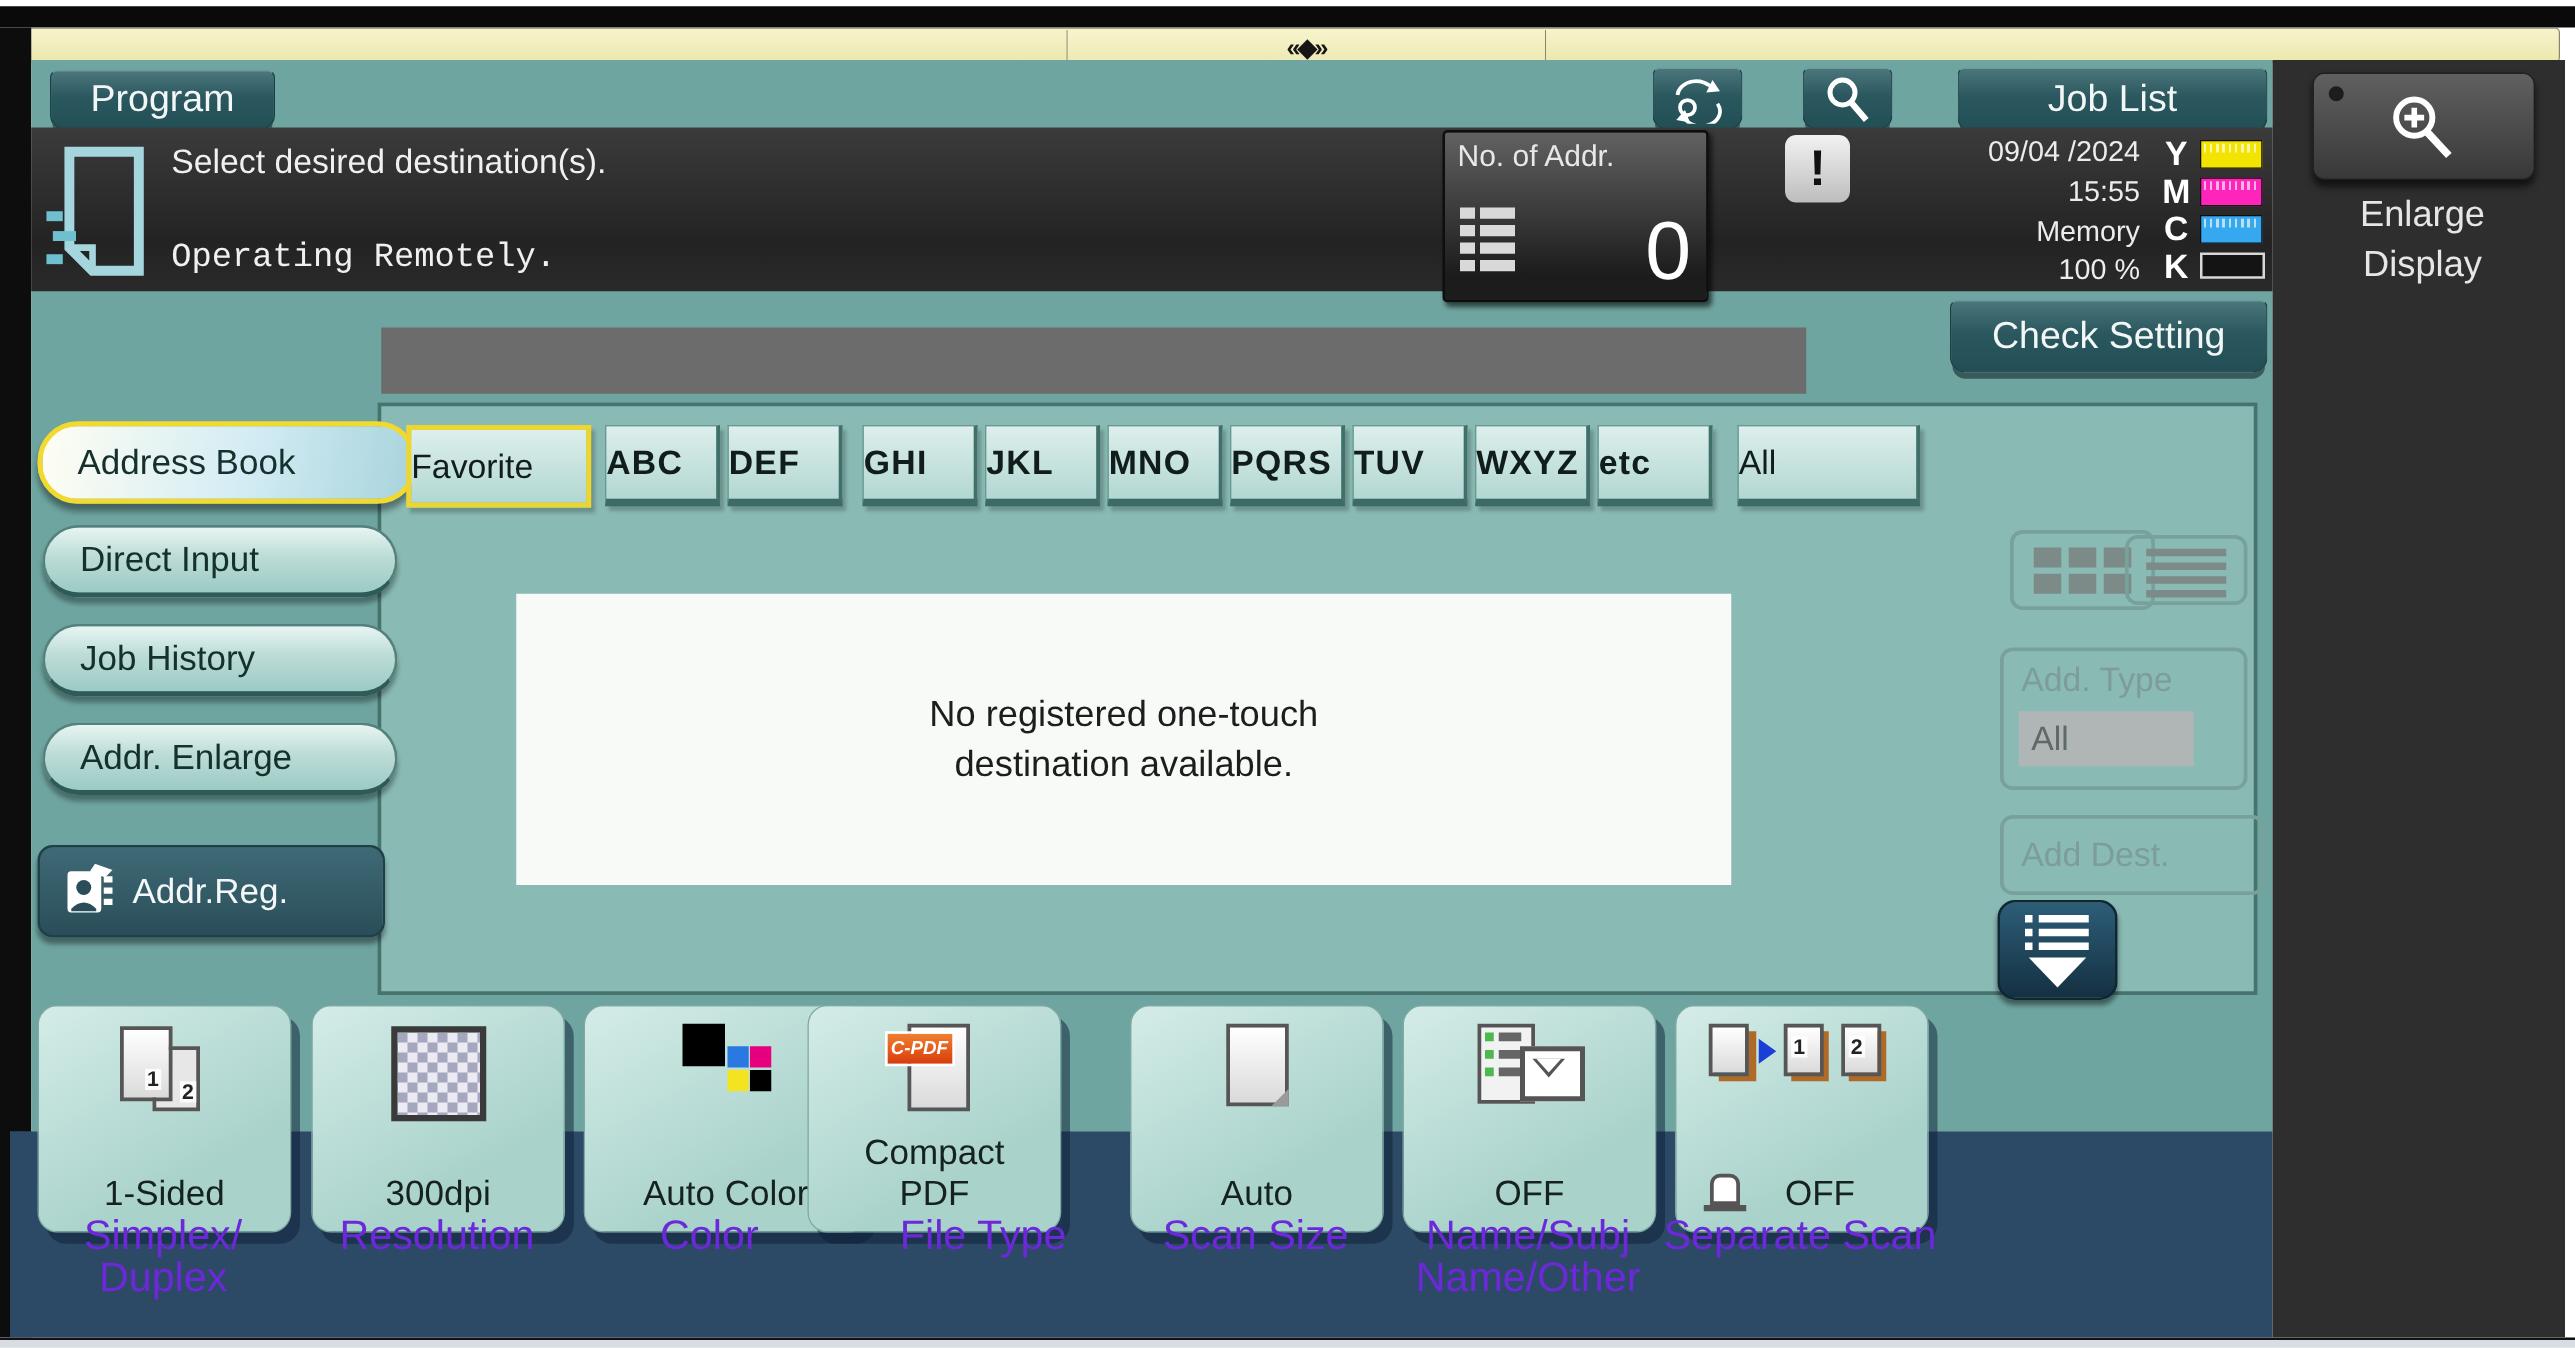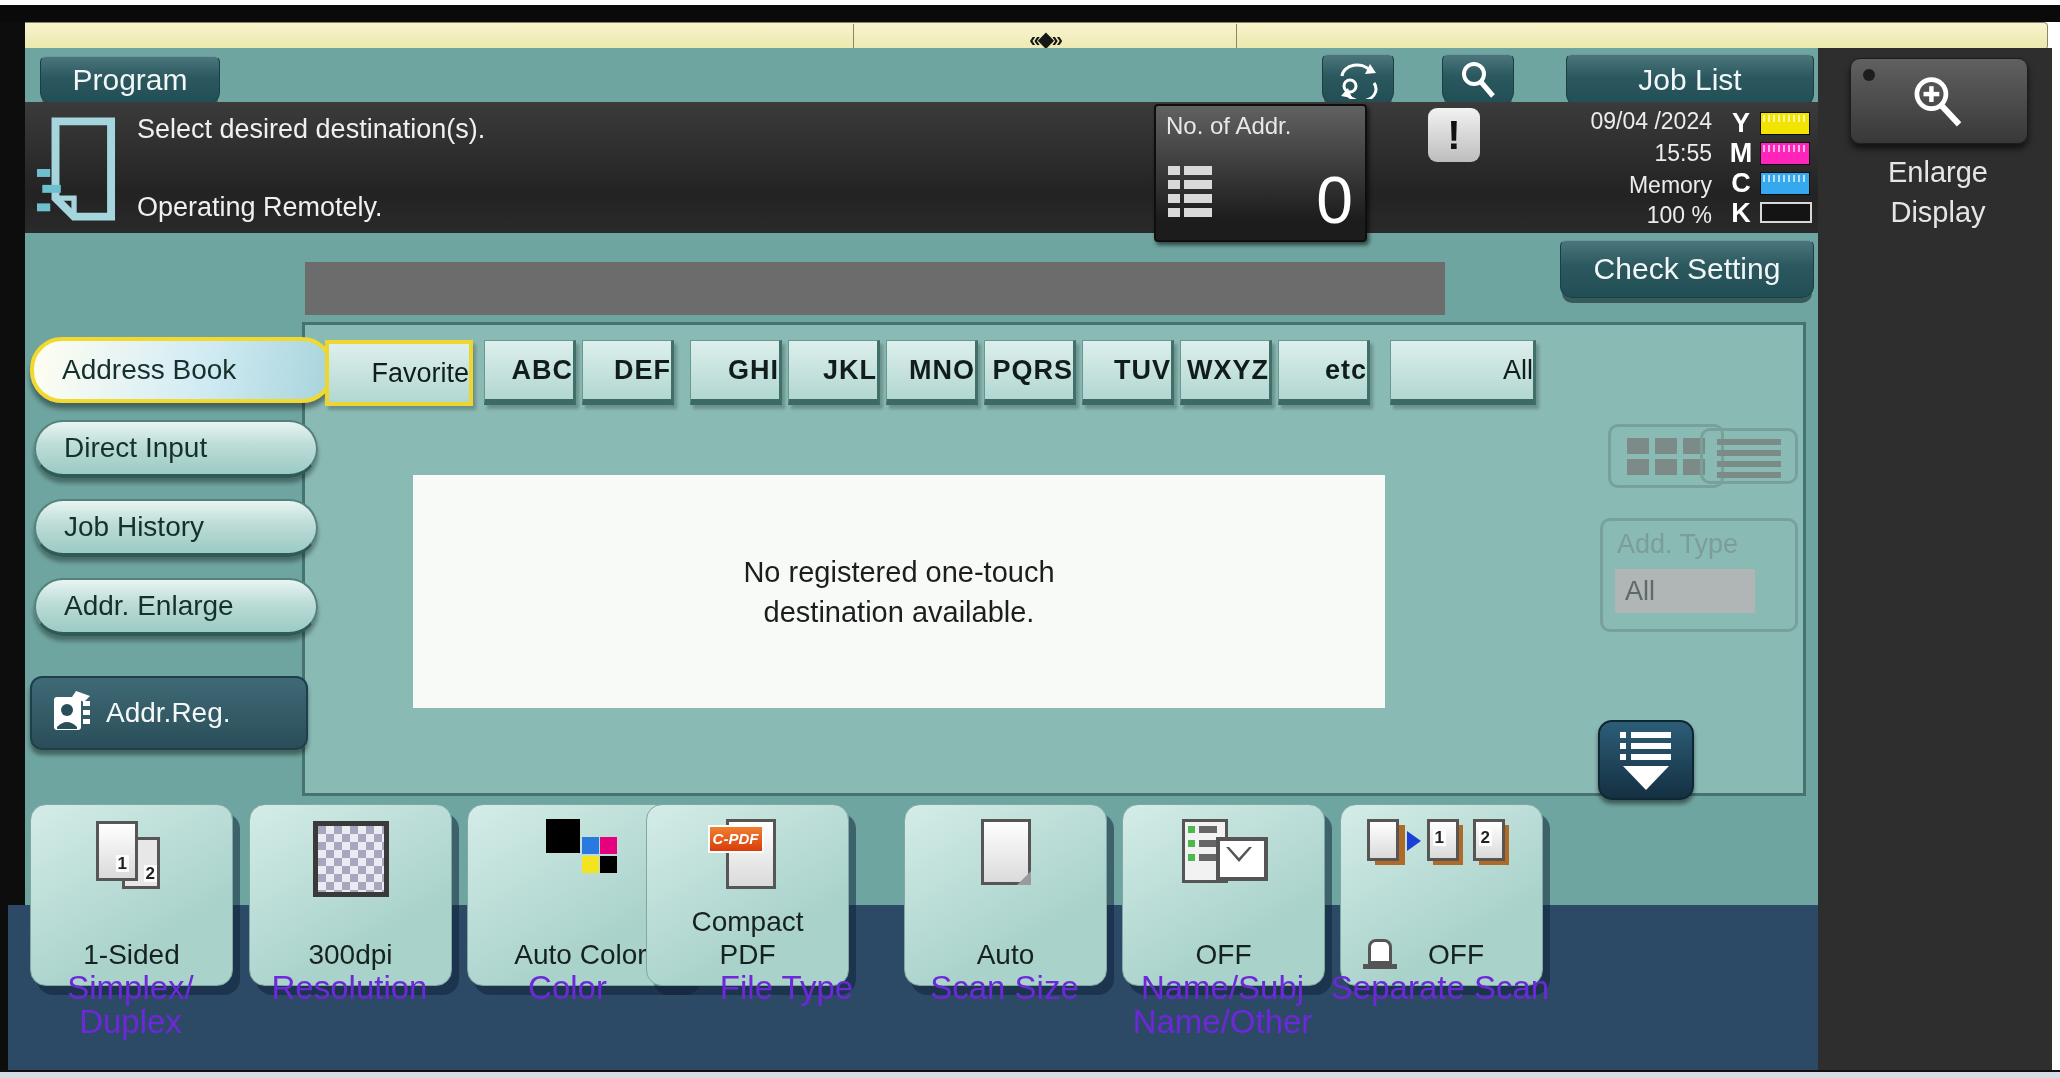--- a/index.html
+++ b/index.html
@@ -62,21 +62,21 @@
             align-items:center;padding-left:28px;font-size:28px;box-shadow:0 5px 4px rgba(0,0,0,.35);}
   .tab-pill.active{background:linear-gradient(100deg,#fffef2,#d3ecf4 55%,#a8d4dc);border:4px solid #f1d92f;
                    border-radius:32px;box-shadow:0 6px 5px rgba(0,0,0,.4);}
   #addr-reg-btn{background:linear-gradient(#3e6a76,#2a4e59);border:2px solid #1f3f49;border-radius:12px;
                 color:#f4f7f7;display:flex;align-items:center;gap:14px;padding-left:16px;font-size:28px;
                 box-shadow:0 5px 4px rgba(0,0,0,.4);}
 
   
   .alpha-tab{position:absolute;top:340px;height:58px;background:linear-gradient(#ddefec,#b2d7d2);
              border:1px solid #69988f;border-right:3px solid #416f6a;border-bottom:6px solid #3c6b66;
-             color:#101d1b;display:flex;align-items:center;justify-content:flex-end;
+             color:#101d1b;display:flex;align-items:center;justify-content:flex-start;
              font-weight:700;font-size:27px;letter-spacing:1px;box-shadow:3px 4px 3px rgba(0,0,0,.22);}
   .alpha-tab.fav{border:4px solid #eed631;font-weight:400;letter-spacing:0;}
   .alpha-tab.all{font-weight:400;letter-spacing:0;}
 
   
   #empty-panel{left:413px;top:475px;width:972px;height:233px;background:#f7faf7;
                display:flex;flex-direction:column;align-items:center;justify-content:center;}
   #empty-panel div{color:#1d1d1d;font-size:29px;line-height:40px;text-align:center;}
 
   
@@ -170,21 +170,21 @@
 
   <div class="abs" id="status-bar">
     <svg class="abs" style="left:12px;top:14px;" width="82" height="106" viewBox="0 0 62 80">
       <path d="M14 4 H56 V76 H28 L14 62 Z" fill="none" stroke="#a5d6de" stroke-width="6"></path>
       <path d="M14 62 L28 62 L28 76" fill="none" stroke="#a5d6de" stroke-width="4"></path>
       <rect x="0" y="40" width="10" height="6" fill="#6fc0cf"></rect>
       <rect x="4" y="52" width="14" height="6" fill="#6fc0cf"></rect>
       <rect x="0" y="66" width="10" height="6" fill="#6fc0cf"></rect>
     </svg>
     <div class="abs status-line" style="left:112px;top:12px;">Select desired destination(s).</div>
-    <div class="abs status-line" style="left:112px;top:90px;">Operating Remotely.</div>
+    <div class="abs status-line" style="left:112px;top:90px;font-family:Liberation Mono, monospace;">Operating Remotely.</div>
   </div>
 
   <div class="abs" id="noaddr-box">
     <div id="noaddr-label">No. of Addr.</div>
     <div>
       <div class="mini-list-row" style="top:60px;">
           <i style="width:12px"></i>
           <i style="width:28px"></i>
         </div>
       <div class="mini-list-row" style="top:74px;">
@@ -316,20 +316,23 @@
       <div class="ln" style="left:14px;top:41px;width:64px;"></div>
     </div>
   </div>
 
   <div class="abs ghost" id="add-type-box">
     <div id="add-type-label">Add. Type</div>
     <div id="add-type-value">All</div>
     <div id="add-type-arrow"></div>
   </div>
 
+  <div class="abs ghost" id="add-dest-btn">
+    <span>Add Dest.</span>
+  </div>
 
   <div class="abs" id="scroll-btn">
     <div>
       <div class="ln" style="left:20px;top:10px;width:6px;"></div>
         <div class="ln" style="left:31px;top:10px;width:40px;"></div>
       <div class="ln" style="left:20px;top:21px;width:6px;"></div>
         <div class="ln" style="left:31px;top:21px;width:40px;"></div>
       <div class="ln" style="left:20px;top:32px;width:6px;"></div>
         <div class="ln" style="left:31px;top:32px;width:40px;"></div>
       <div id="scroll-tri"></div>

